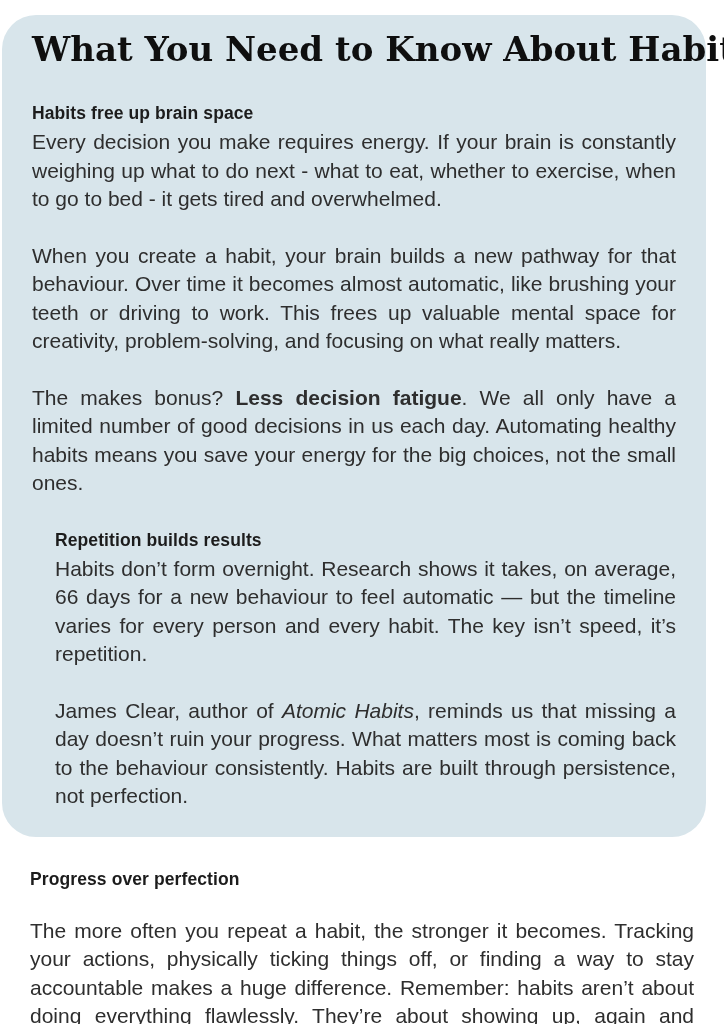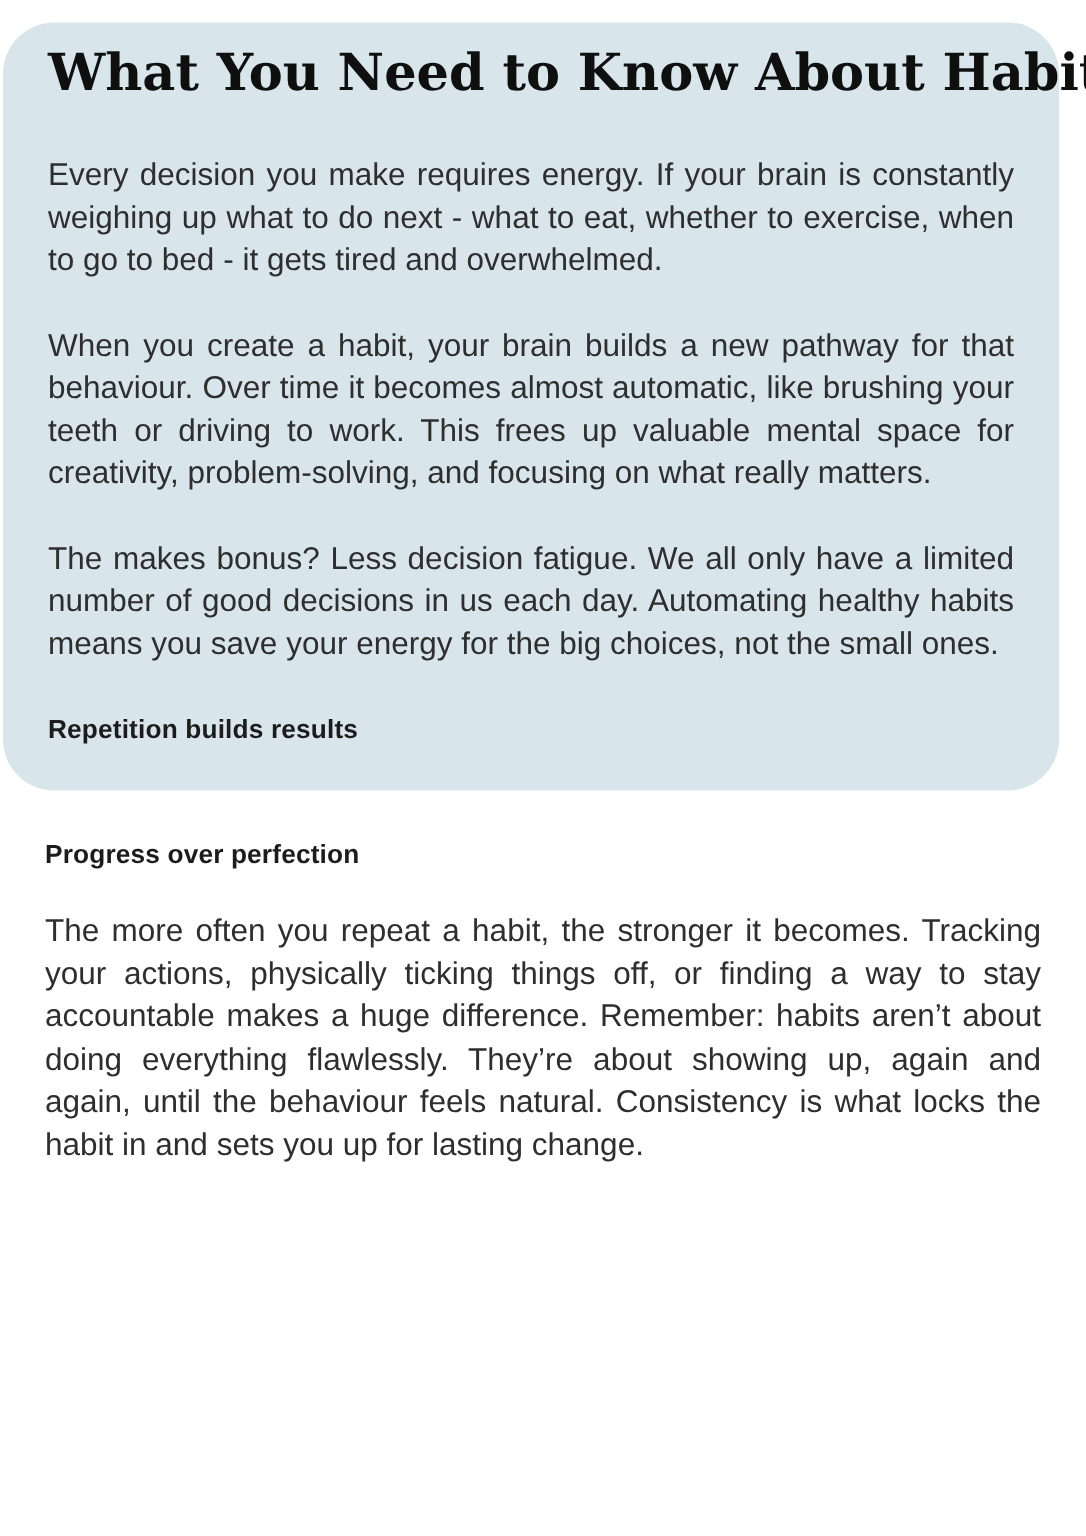--- a/index.html
+++ b/index.html
@@ -29,21 +29,21 @@
   h1.doc-title{
     margin:0 0 34px 0;
     font-family:"DejaVu Serif", serif;
     font-weight:700;
     font-size:34px;
     letter-spacing:0px;
     white-space:nowrap;
     color:var(--title-color);
   }
   section{margin:0;}
-  .card section:not(:first-of-type){margin-top:32px;}
+  .card section:not(:first-of-type){margin-top:32px;margin-left:23px;}
   h2.section-heading{
     margin:0 0 4px 0;
     font-size:17.5px;
     font-weight:700;
     color:var(--heading-color);
     letter-spacing:0.1px;
   }
   p.body-para{
     margin:0 0 28px 0;
     font-size:21px;
@@ -51,39 +51,42 @@
     text-align:justify;
     color:var(--body-color);
   }
   section p.body-para:last-child{margin-bottom:0;}
   .plain{
     padding:0 30px;
   }
   .plain h2.section-heading{
     margin:32px 0 27px 0;
   }
-  strong{font-weight:400;}
+  strong{font-weight:700;}
   em{font-style:italic;}
 </style>
 </head>
 <body>
 
 <div>
 
   <div class="card">
     <h1 class="doc-title">What You Need to Know About Habits</h1>
     <div>
   <section>
+    <h2 class="section-heading">Habits free up brain space</h2>
   <p class="body-para"><span>Every decision you make requires energy. If your brain is constantly weighing up what to do next - what to eat, whether to exercise, when to go to bed - it gets tired and overwhelmed.</span></p>
           <p class="body-para"><span>When you create a habit, your brain builds a new pathway for that behaviour. Over time it becomes almost automatic, like brushing your teeth or driving to work. This frees up valuable mental space for creativity, problem-solving, and focusing on what really matters.</span></p>
           <p class="body-para"><span>The makes bonus? </span><strong>Less decision fatigue</strong><span>. We all only have a limited number of good decisions in us each day. Automating healthy habits means you save your energy for the big choices, not the small ones.</span></p>
         </section>
 
   <section>
     <h2 class="section-heading">Repetition builds results</h2>
+  <p class="body-para"><span>Habits don’t form overnight. Research shows it takes, on average, 66 days for a new behaviour to feel automatic — but the timeline varies for every person and every habit. The key isn’t speed, it’s repetition.</span></p>
+          <p class="body-para"><span>James Clear, author of </span><em>Atomic Habits</em><span>, reminds us that missing a day doesn’t ruin your progress. What matters most is coming back to the behaviour consistently. Habits are built through persistence, not perfection.</span></p>
         </section>
 </div>
   </div>
 
   <div class="plain">
   <section>
     <h2 class="section-heading">Progress over perfection</h2>
   <p class="body-para"><span>The more often you repeat a habit, the stronger it becomes. Tracking your actions, physically ticking things off, or finding a way to stay accountable makes a huge difference. Remember: habits aren’t about doing everything flawlessly. They’re about showing up, again and again, until the behaviour feels natural. Consistency is what locks the habit in and sets you up for lasting change.</span></p>
       </section>
 </div>

